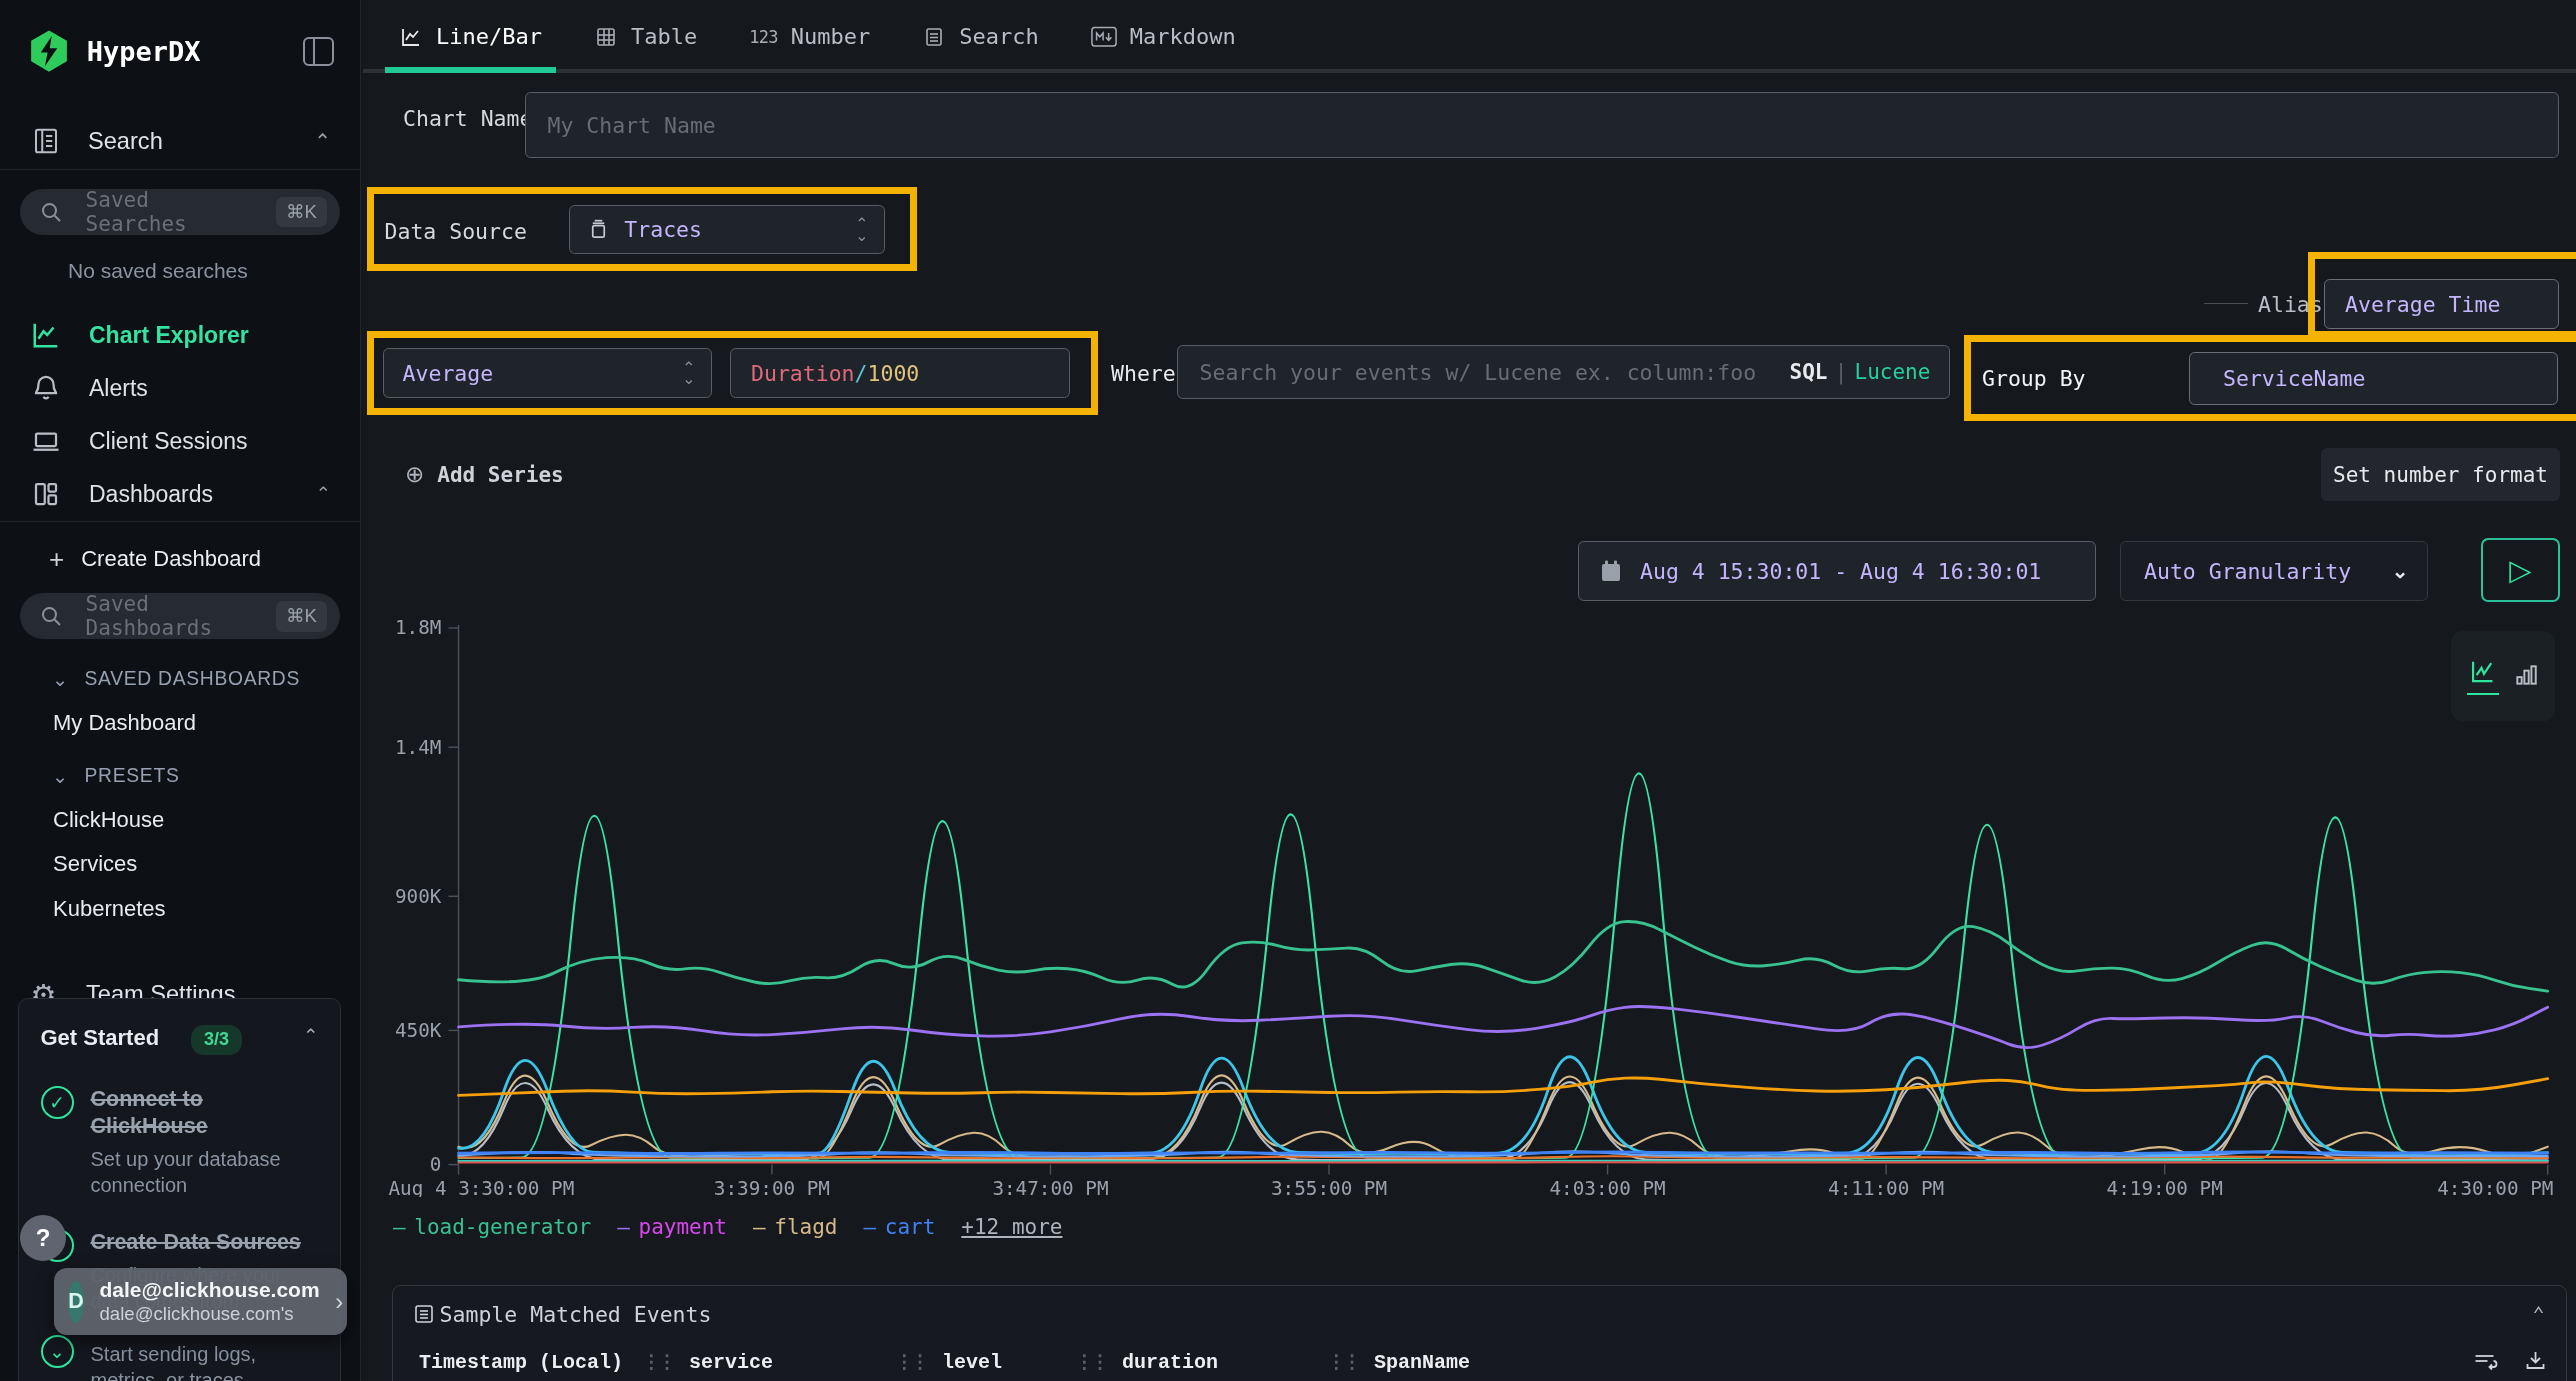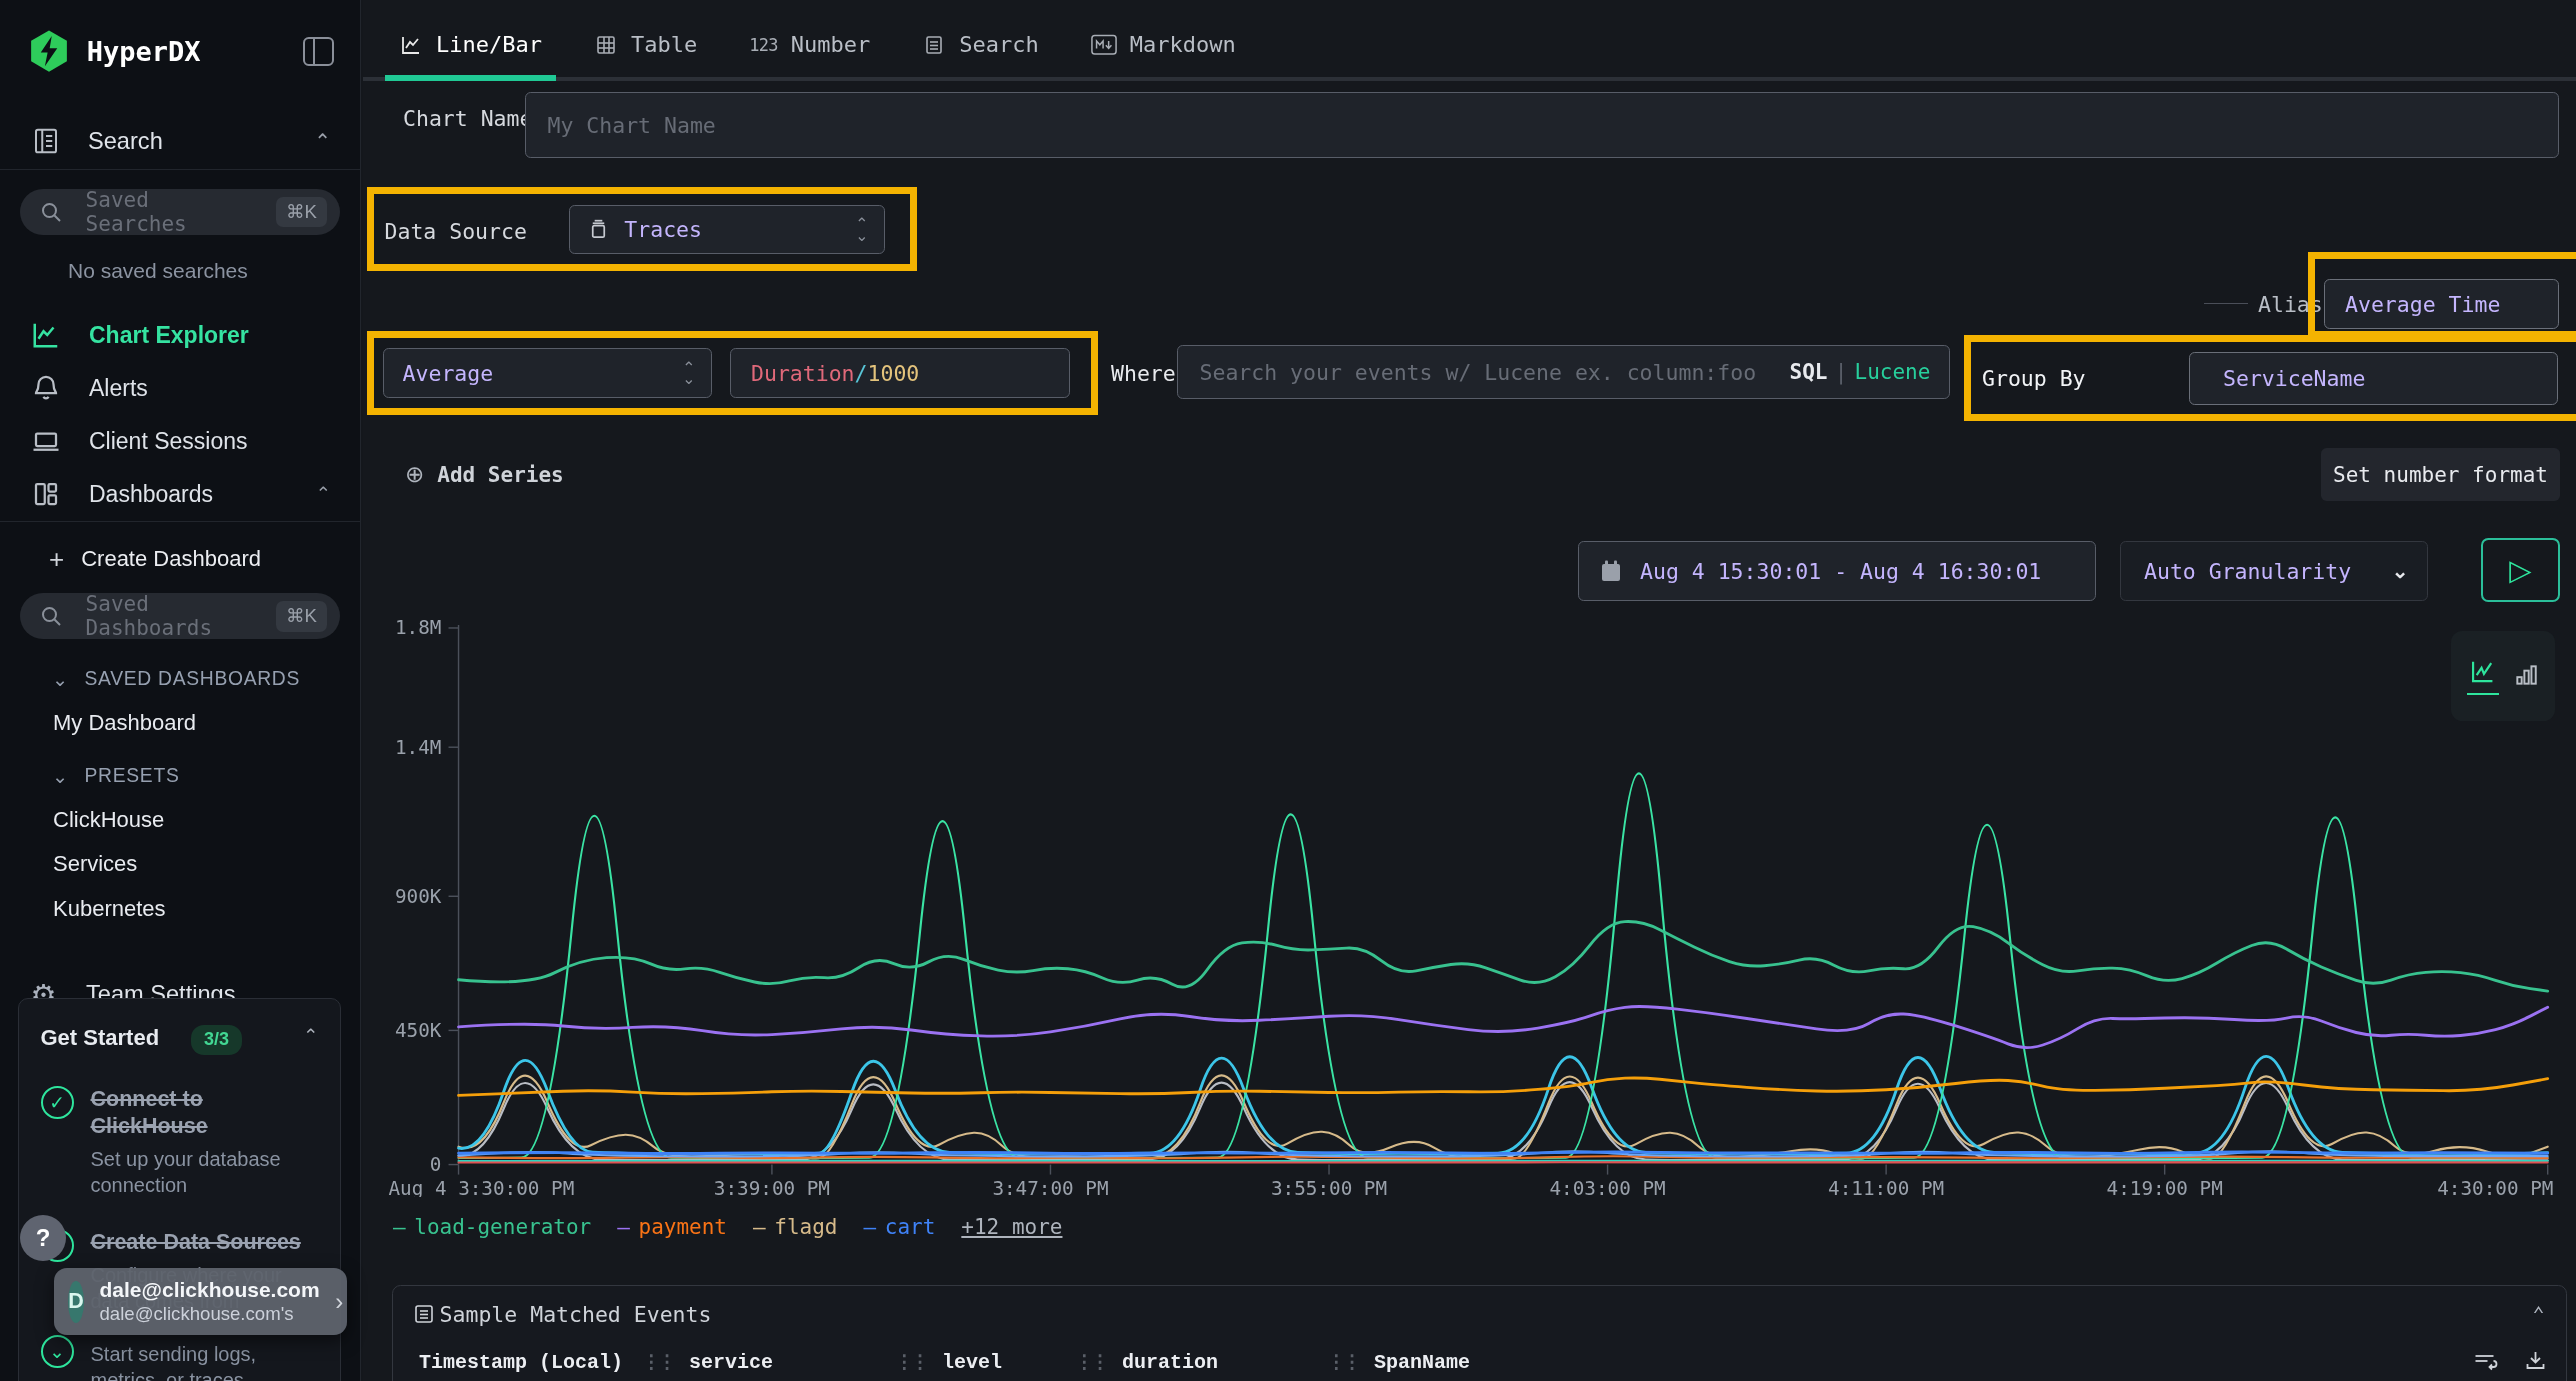--- a/index.html
+++ b/index.html
@@ -50,21 +50,21 @@
     background:rgba(94,99,109,0.95); border-radius:13px; display:flex; align-items:center; padding:0 14.3px; gap:15.7px;
     box-shadow:0 5.7px 17px rgba(0,0,0,.5); }
   .avatar { width:42px; height:42px; border-radius:50%; background:#37776d; color:#d9f6ee;
     font-size:21.5px; font-weight:bold; display:flex; align-items:center; justify-content:center; }
   .user-name { font-size:21px; font-weight:bold; color:#f4f6f9; line-height:1.15; }
   .user-sub { font-size:18.6px; color:#ccd1da; }
   #user-pill .chev { margin-left:auto; color:#d2d6dd; font-size:24px; }
 
   
   #main { position:absolute; left:363px; top:0; right:0; bottom:0; background:#15181d; }
-  #tabbar { position:absolute; left:0; top:8px; right:0; height:73px; }
+  #tabbar { position:absolute; left:0; top:0; right:0; height:73px; }
   #tabbar::after { content:""; position:absolute; left:0; right:0; bottom:0; height:4.3px; background:#2c3037; }
   .tabs { display:flex; align-items:center; height:100%; padding-left:36px; gap:52px; }
   .tab { display:flex; align-items:center; gap:13px; font-family:"DejaVu Sans Mono",monospace;
     font-size:22px; color:#b9bec6; position:relative; height:100%; cursor:pointer; }
   .tab.active { color:#ffffff; }
   .tab.active::after { content:""; position:absolute; left:-14.3px; right:-14.3px; bottom:0; height:5.7px; background:#20c995; z-index:2; }
   .tab .ticon { opacity:.9; display:flex; }
 
   label.f-label { font-family:"DejaVu Sans Mono",monospace; font-size:21.5px; color:#d6d9de; }
   .inputbox { background:#1f232a; border:1.4px solid #585d68; border-radius:5.7px; display:flex; align-items:center; }
@@ -436,21 +436,21 @@
       <path d="M100.0,506.7 Q197.3,515.8 233.8,497.1 Q270.3,478.3 306.8,475.8 Q343.3,473.3 367.7,484.2 Q392.0,495.0 416.3,491.5 Q440.7,487.9 465.0,496.3 Q489.3,504.6 513.7,509.8 Q538.0,515.0 562.3,508.3 Q586.7,501.7 611.0,503.8 Q635.3,505.8 659.7,489.6 Q684.0,473.3 708.3,484.2 Q732.7,495.0 757.0,481.7 Q781.3,468.3 805.7,478.1 Q830.0,487.9 854.3,493.1 Q878.7,498.3 903.0,493.8 Q927.3,489.2 951.7,491.3 Q976.0,493.3 1000.3,504.2 Q1024.7,515.0 1049.0,507.1 Q1073.3,499.2 1097.7,512.9 Q1122.0,526.7 1146.3,492.7 Q1170.7,458.8 1195.0,455.2 Q1219.3,451.7 1243.7,458.8 Q1268.0,465.8 1292.3,465.0 Q1316.7,464.2 1341.0,462.5 Q1365.3,460.8 1389.7,480.0 Q1414.0,499.2 1438.3,494.2 Q1462.7,489.2 1487.0,485.4 Q1511.3,481.7 1535.7,490.0 Q1560.0,498.3 1584.3,507.1 Q1608.7,515.8 1633.0,502.5 Q1657.3,489.2 1681.7,457.9 Q1706.0,426.7 1730.3,425.4 Q1754.7,424.2 1779.0,436.7 Q1803.3,449.2 1827.7,461.3 Q1852.0,473.3 1876.3,481.3 Q1900.7,489.2 1925.0,487.1 Q1949.3,485.0 1973.7,479.2 Q1998.0,473.3 2022.3,486.3 Q2046.7,499.2 2071.0,494.2 Q2095.3,489.2 2119.7,491.3 Q2144.0,493.3 2168.3,460.8 Q2192.7,428.3 2217.0,432.5 Q2241.3,436.7 2265.7,455.0 Q2290.0,473.3 2314.3,485.8 Q2338.7,498.3 2363.0,494.2 Q2387.3,490.0 2411.7,490.4 Q2436.0,490.8 2460.3,501.3 Q2484.7,511.7 2509.0,505.0 Q2533.3,498.3 2557.7,483.3 Q2582.0,468.3 2606.3,458.8 Q2630.7,449.2 2655.0,463.8 Q2679.3,478.3 2703.7,488.8 Q2728.0,499.2 2752.3,507.5 Q2776.7,515.8 2801.0,507.1 Q2825.3,498.3 2849.7,496.3 Q2874.0,494.2 2898.3,496.7 Q2922.7,499.2 2947.0,507.5 Q2971.3,515.8 2995.7,519.2 L3020.0,522.5" fill="none" stroke="#38c28f" stroke-width="4" stroke-linejoin="round" stroke-linecap="round"></path>
     </svg>
 
   <div class="legend-row">
     <span class="legend-item">
       <span style="color:#38c28f">—</span>
       <span style="color:#38c28f">load-generator</span>
       </span>
     <span class="legend-item">
       <span style="color:#9b72f2">—</span>
-      <span style="color:#f97316">payment</span>
+      <span style="color:#d946ef">payment</span>
       </span>
     <span class="legend-item">
       <span style="color:#d6ba8a">—</span>
       <span style="color:#d6ba8a">flagd</span>
       </span>
     <span class="legend-item">
       <span style="color:#3f82f6">—</span>
       <span style="color:#3f82f6">cart</span>
       </span>
     <span class="legend-more">+12 more</span>

